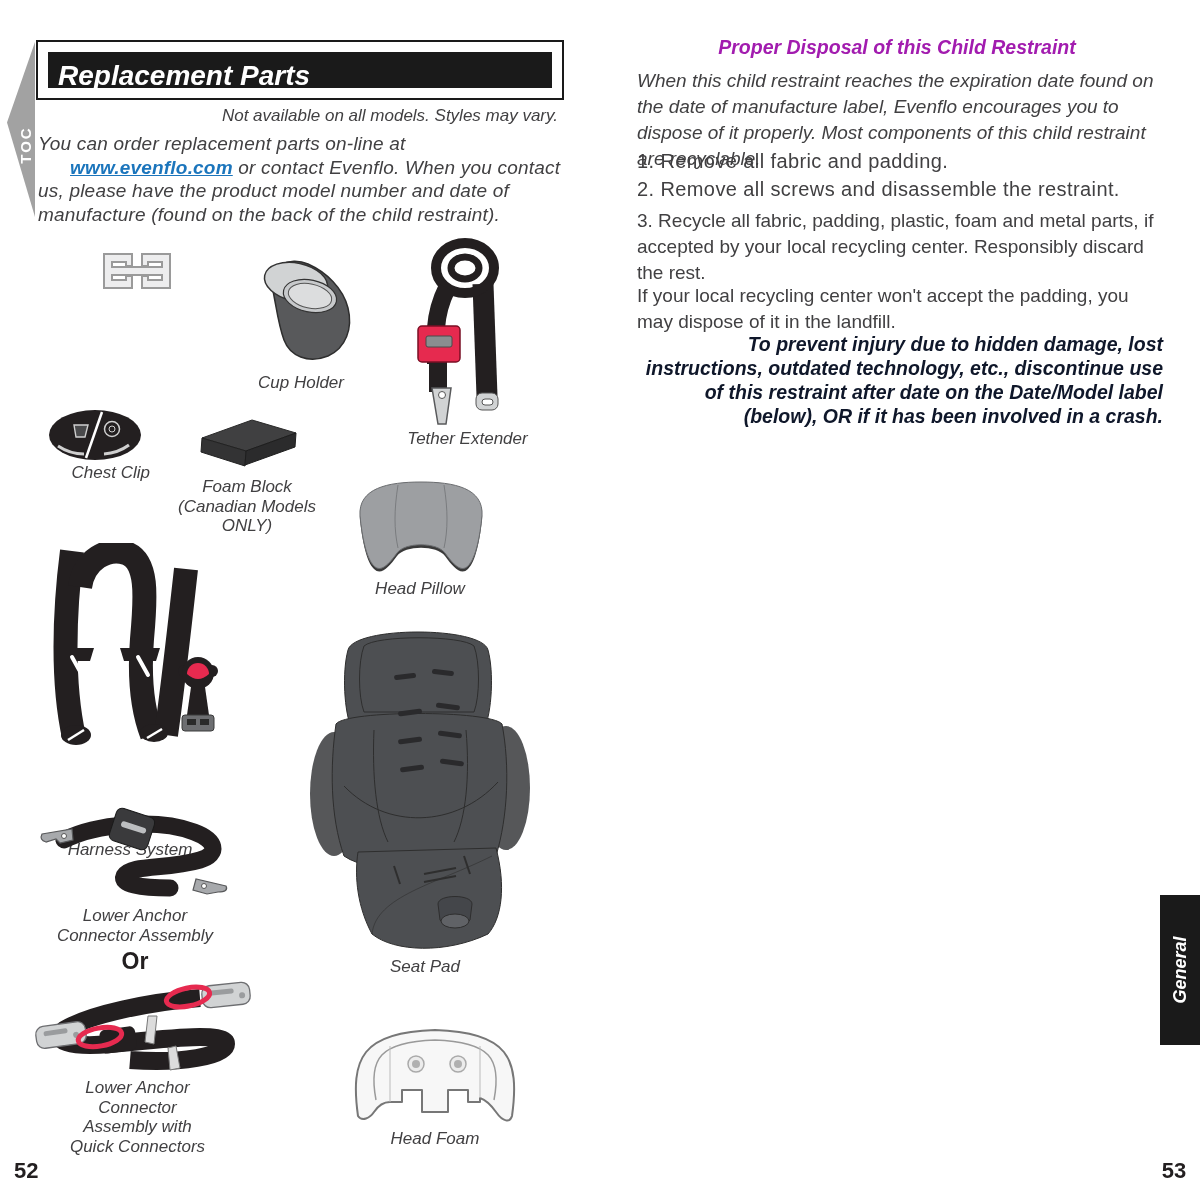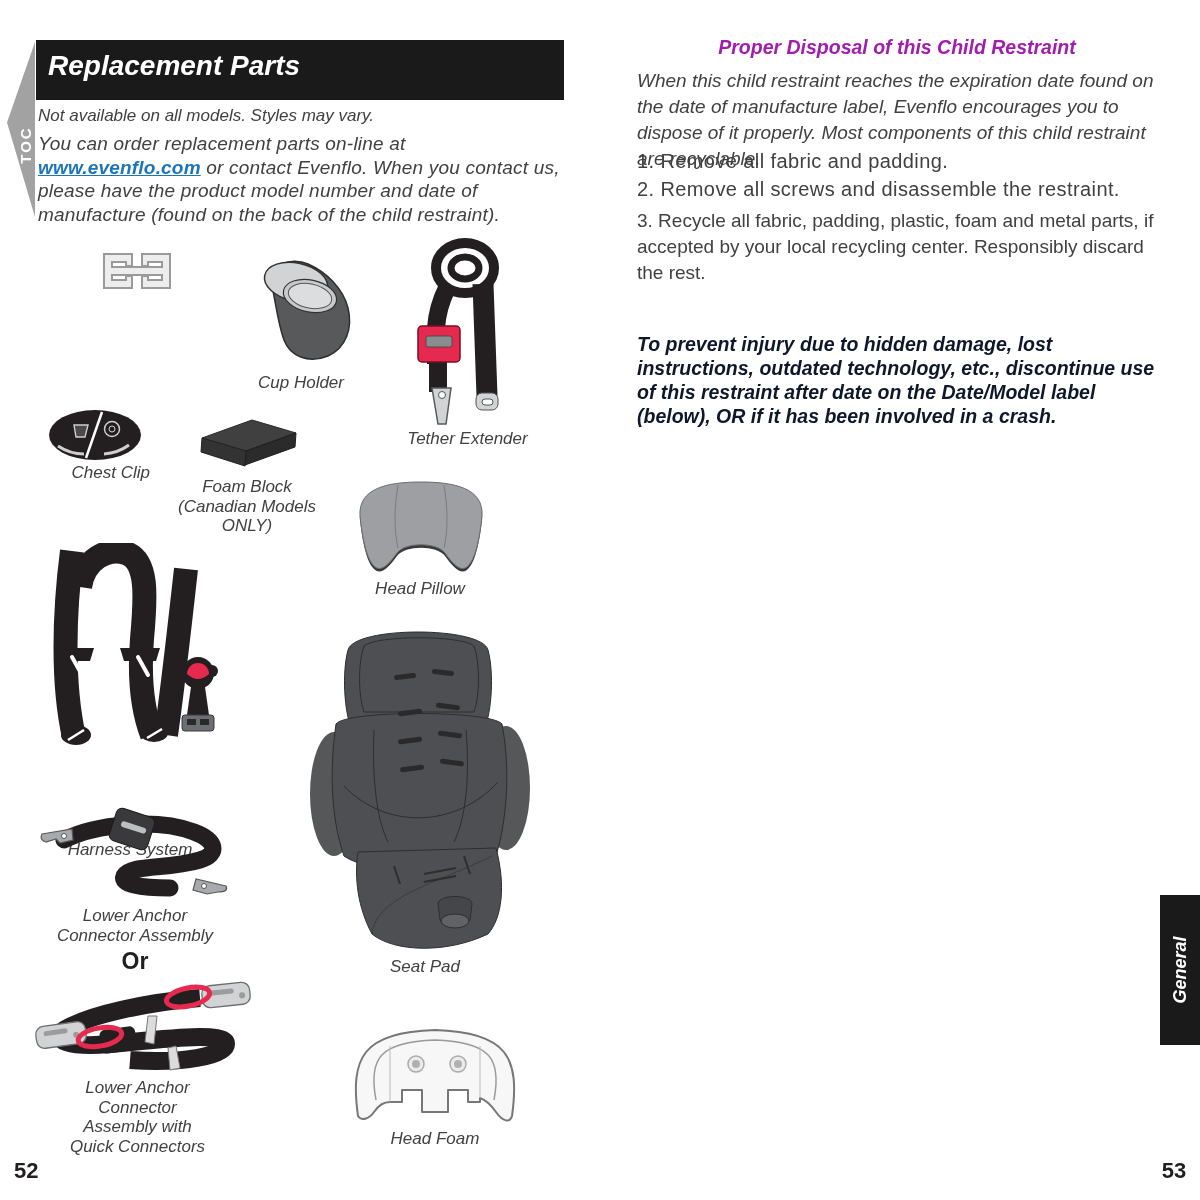--- a/index.html
+++ b/index.html
@@ -1,31 +1,31 @@
 <!DOCTYPE html>
 <html><head>
 <meta charset="utf-8">
 <style>
   html,body{margin:0;padding:0;background:#fff;}
   #page{position:relative;width:1200px;height:1200px;background:#ffffff;overflow:hidden;
         font-family:"Liberation Sans",sans-serif;color:#414042;}
   .abs{position:absolute;}
-  .it{font-style:italic;}
+  .it{font-style:italic;text-align:right;}
   .b{font-weight:bold;}
   .center{text-align:center;}
   .cap{font-style:italic;font-size:17px;line-height:19.5px;color:#414042;text-align:center;}
   .body-it{font-style:italic;font-size:19px;line-height:23.5px;letter-spacing:.2px;color:#414042;}
   .rpara{font-size:19px;line-height:26px;color:#414042;}
   .rstep{font-size:20px;line-height:26px;letter-spacing:.4px;color:#414042;}
   .blue{color:#1b75bc;font-weight:bold;}
-  .link{color:#1b75bc;font-weight:bold;text-decoration:underline;cursor:pointer;}
+  .link{color:#1b75bc;font-weight:bold;text-decoration:underline;cursor:pointer;margin-left:32px;}
   .pagenum{font-size:22px;font-weight:bold;color:#231f20;}
   
   .banner{left:36px;top:40px;width:528px;height:60px;border:2px solid #1a1a1a;background:#fff;
-          padding:0;box-sizing:border-box;}
+          padding:10px;box-sizing:border-box;}
   .banner-inner{width:100%;height:100%;background:#1a1a1a;color:#fff;font-weight:bold;font-style:italic;
           font-size:28px;line-height:48px;padding-left:10px;box-sizing:border-box;}
   
   .toc-tab{left:7px;top:42px;width:28px;height:175px;background:#a2a2a2;
            clip-path:polygon(100% 0,0 46%,100% 100%);}
   .toc-txt{position:absolute;width:120px;height:20px;left:-41px;top:93px;line-height:20px;
            text-align:center;color:#fff;font-size:15px;font-weight:bold;letter-spacing:2px;
            transform:rotate(-90deg);}
   
   .gen-tab{left:1160px;top:895px;width:40px;height:150px;background:#1a1a1a;}
@@ -250,20 +250,21 @@
   <div class="abs b it center" style="left:637px;top:36px;width:520px;font-size:19.5px;color:#a21caf;">Proper Disposal of this Child Restraint</div>
 
   <div class="abs rpara" style="left:637px;top:68px;width:524px;font-style:italic;">When this child restraint reaches the expiration date found on the date of manufacture label, Evenflo encourages you to dispose of it properly. Most components of this child restraint are recyclable.</div>
 
   <div class="abs rstep" style="left:637px;top:148px;width:524px;">1. Remove all fabric and padding.</div>
 
   <div class="abs rstep" style="left:637px;top:176px;width:524px;">2. Remove all screws and disassemble the restraint.</div>
 
   <div class="abs rpara" style="left:637px;top:208px;width:524px;">3. Recycle all fabric, padding, plastic, foam and metal parts, if accepted by your local recycling center. Responsibly discard the rest.</div>
 
+  <div class="abs rpara" style="left:637px;top:283px;width:524px;">If your local recycling center won't accept the padding, you may dispose of it in the landfill.</div>
 
   <div class="abs b it" style="left:637px;top:332px;width:526px;font-size:19.5px;line-height:24px;color:#0f172a;">
     <span>To prevent injury due to hidden damage, lost instructions, outdated technology, etc., discontinue use of this restraint after date on the Date/Model label (below), </span><span>OR</span><span> if it has been involved in a crash.</span>
   </div>
 
   <div class="abs gen-tab">
     <span class="gen-txt">General</span>
   </div>
 
   <div class="abs pagenum" style="left:1160px;top:1158px;width:28px;text-align:center;">53</div>

